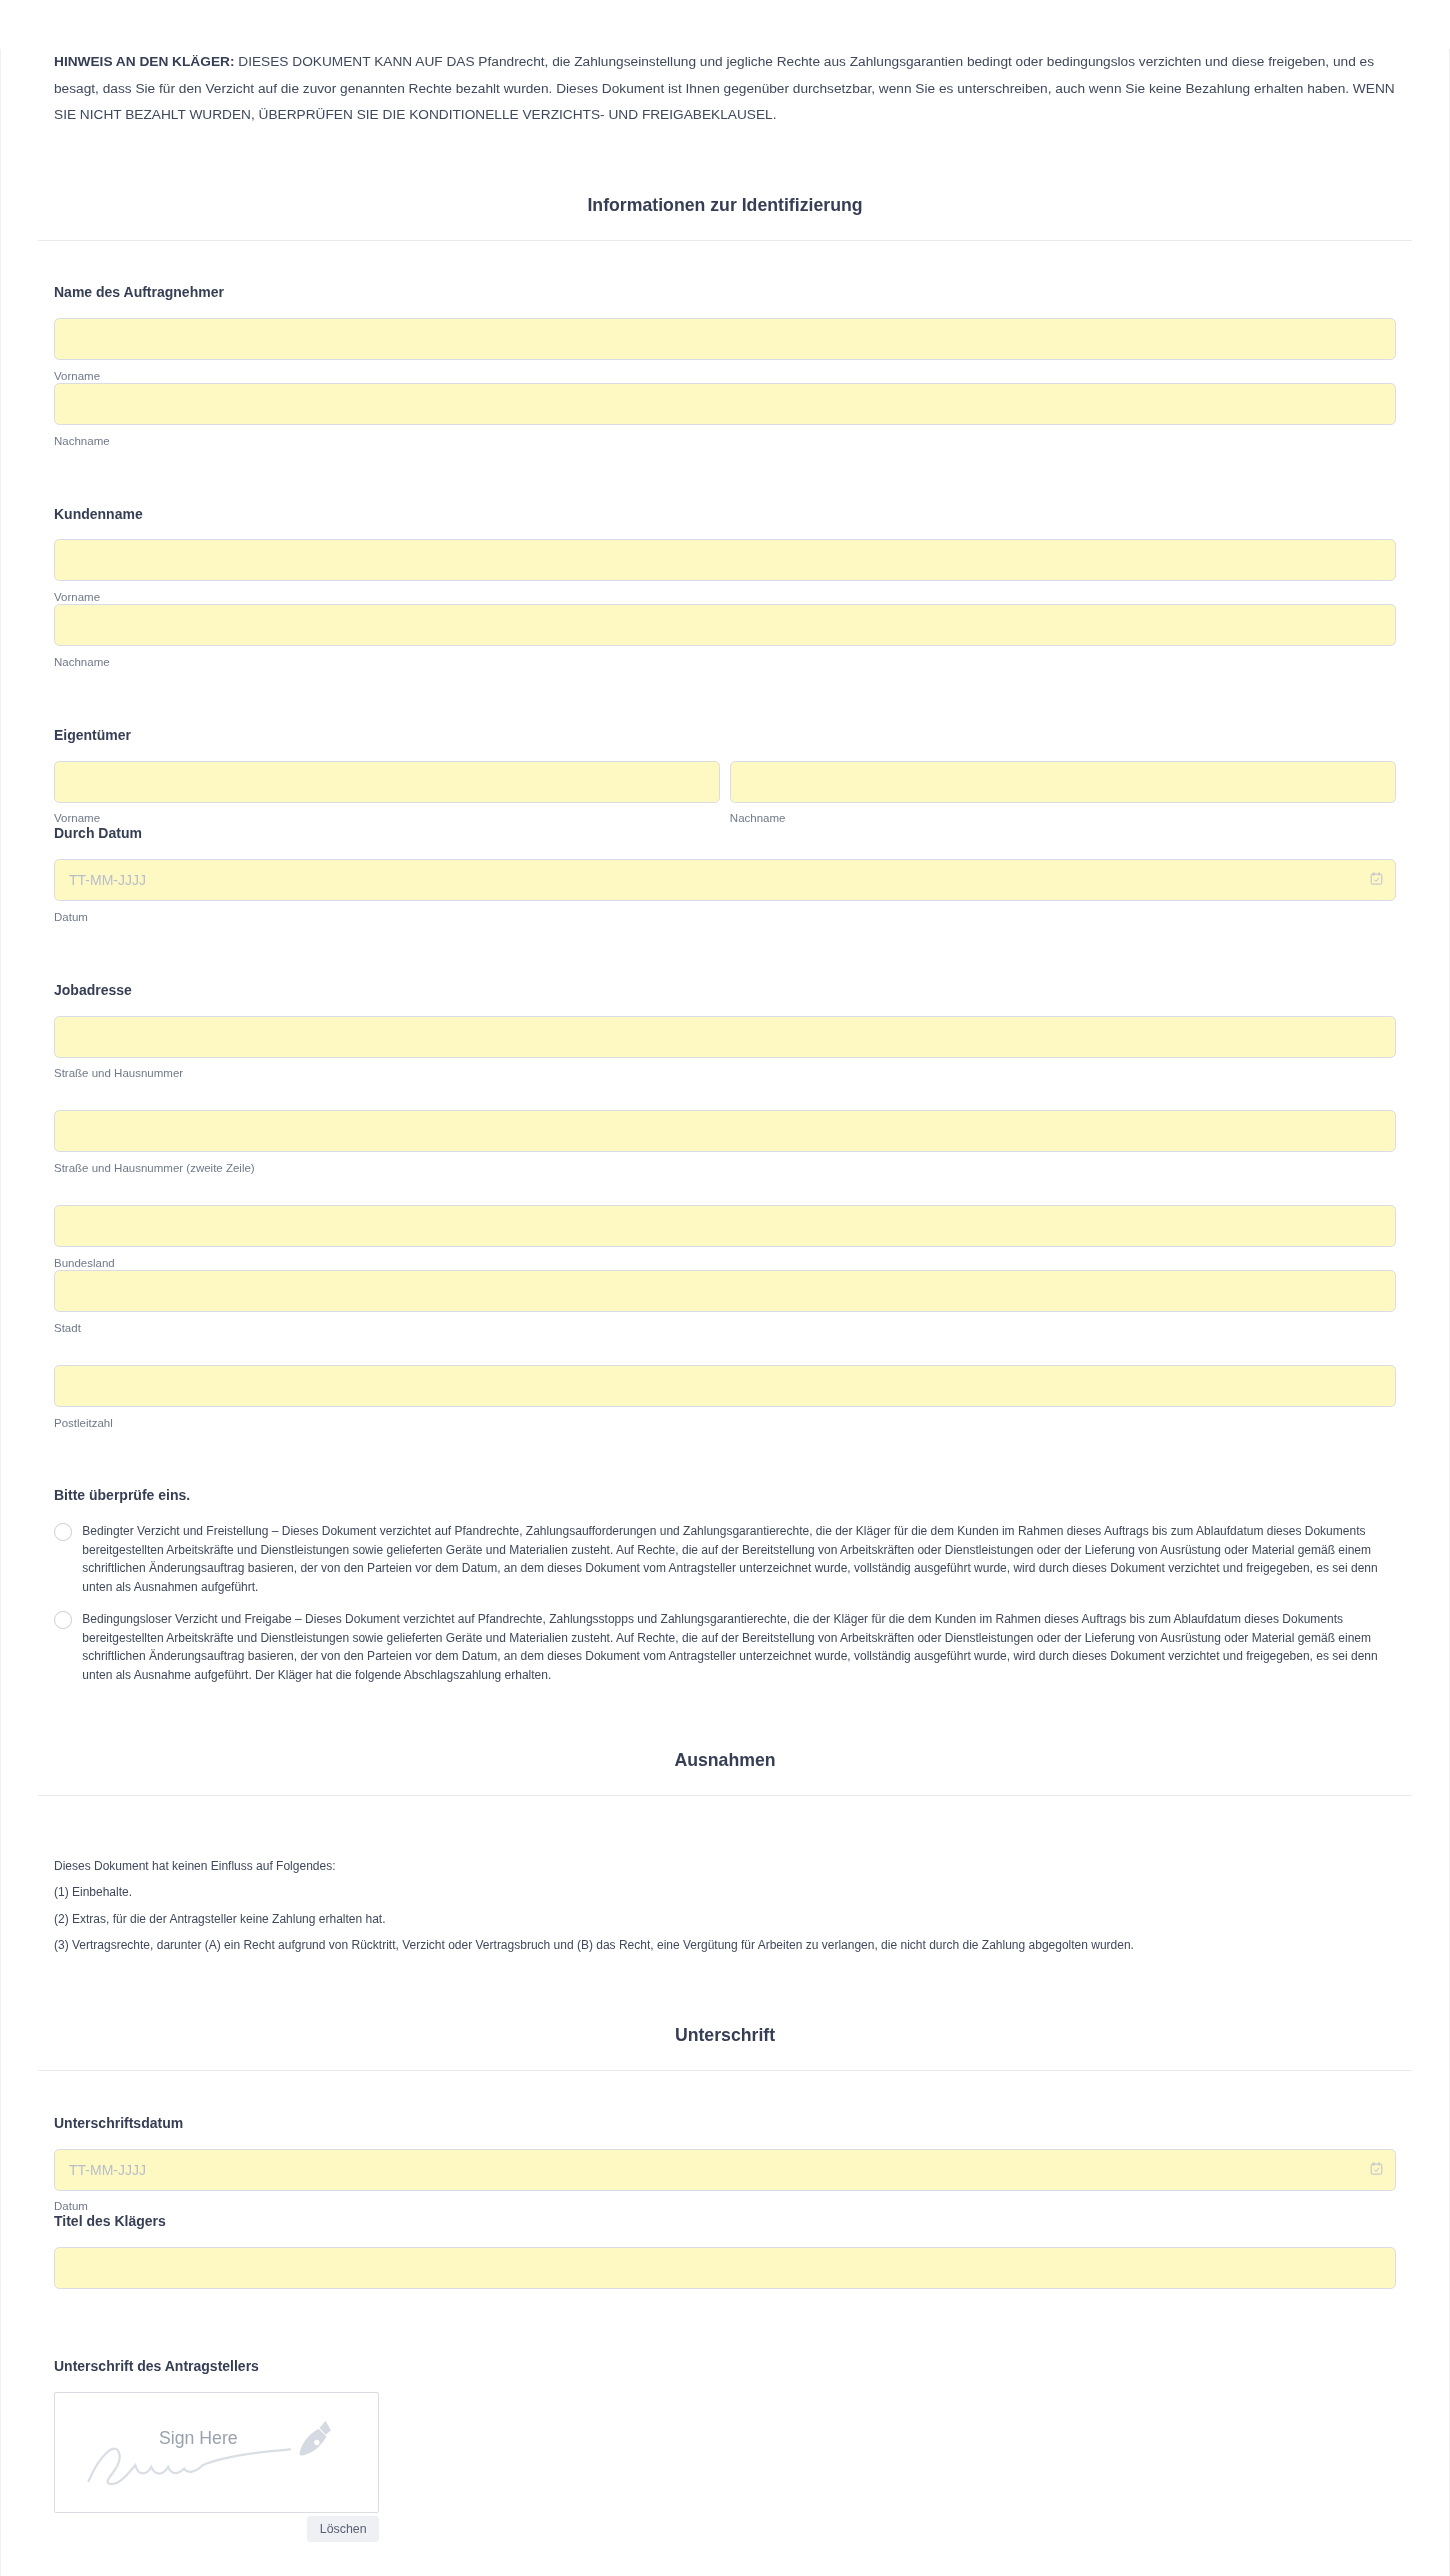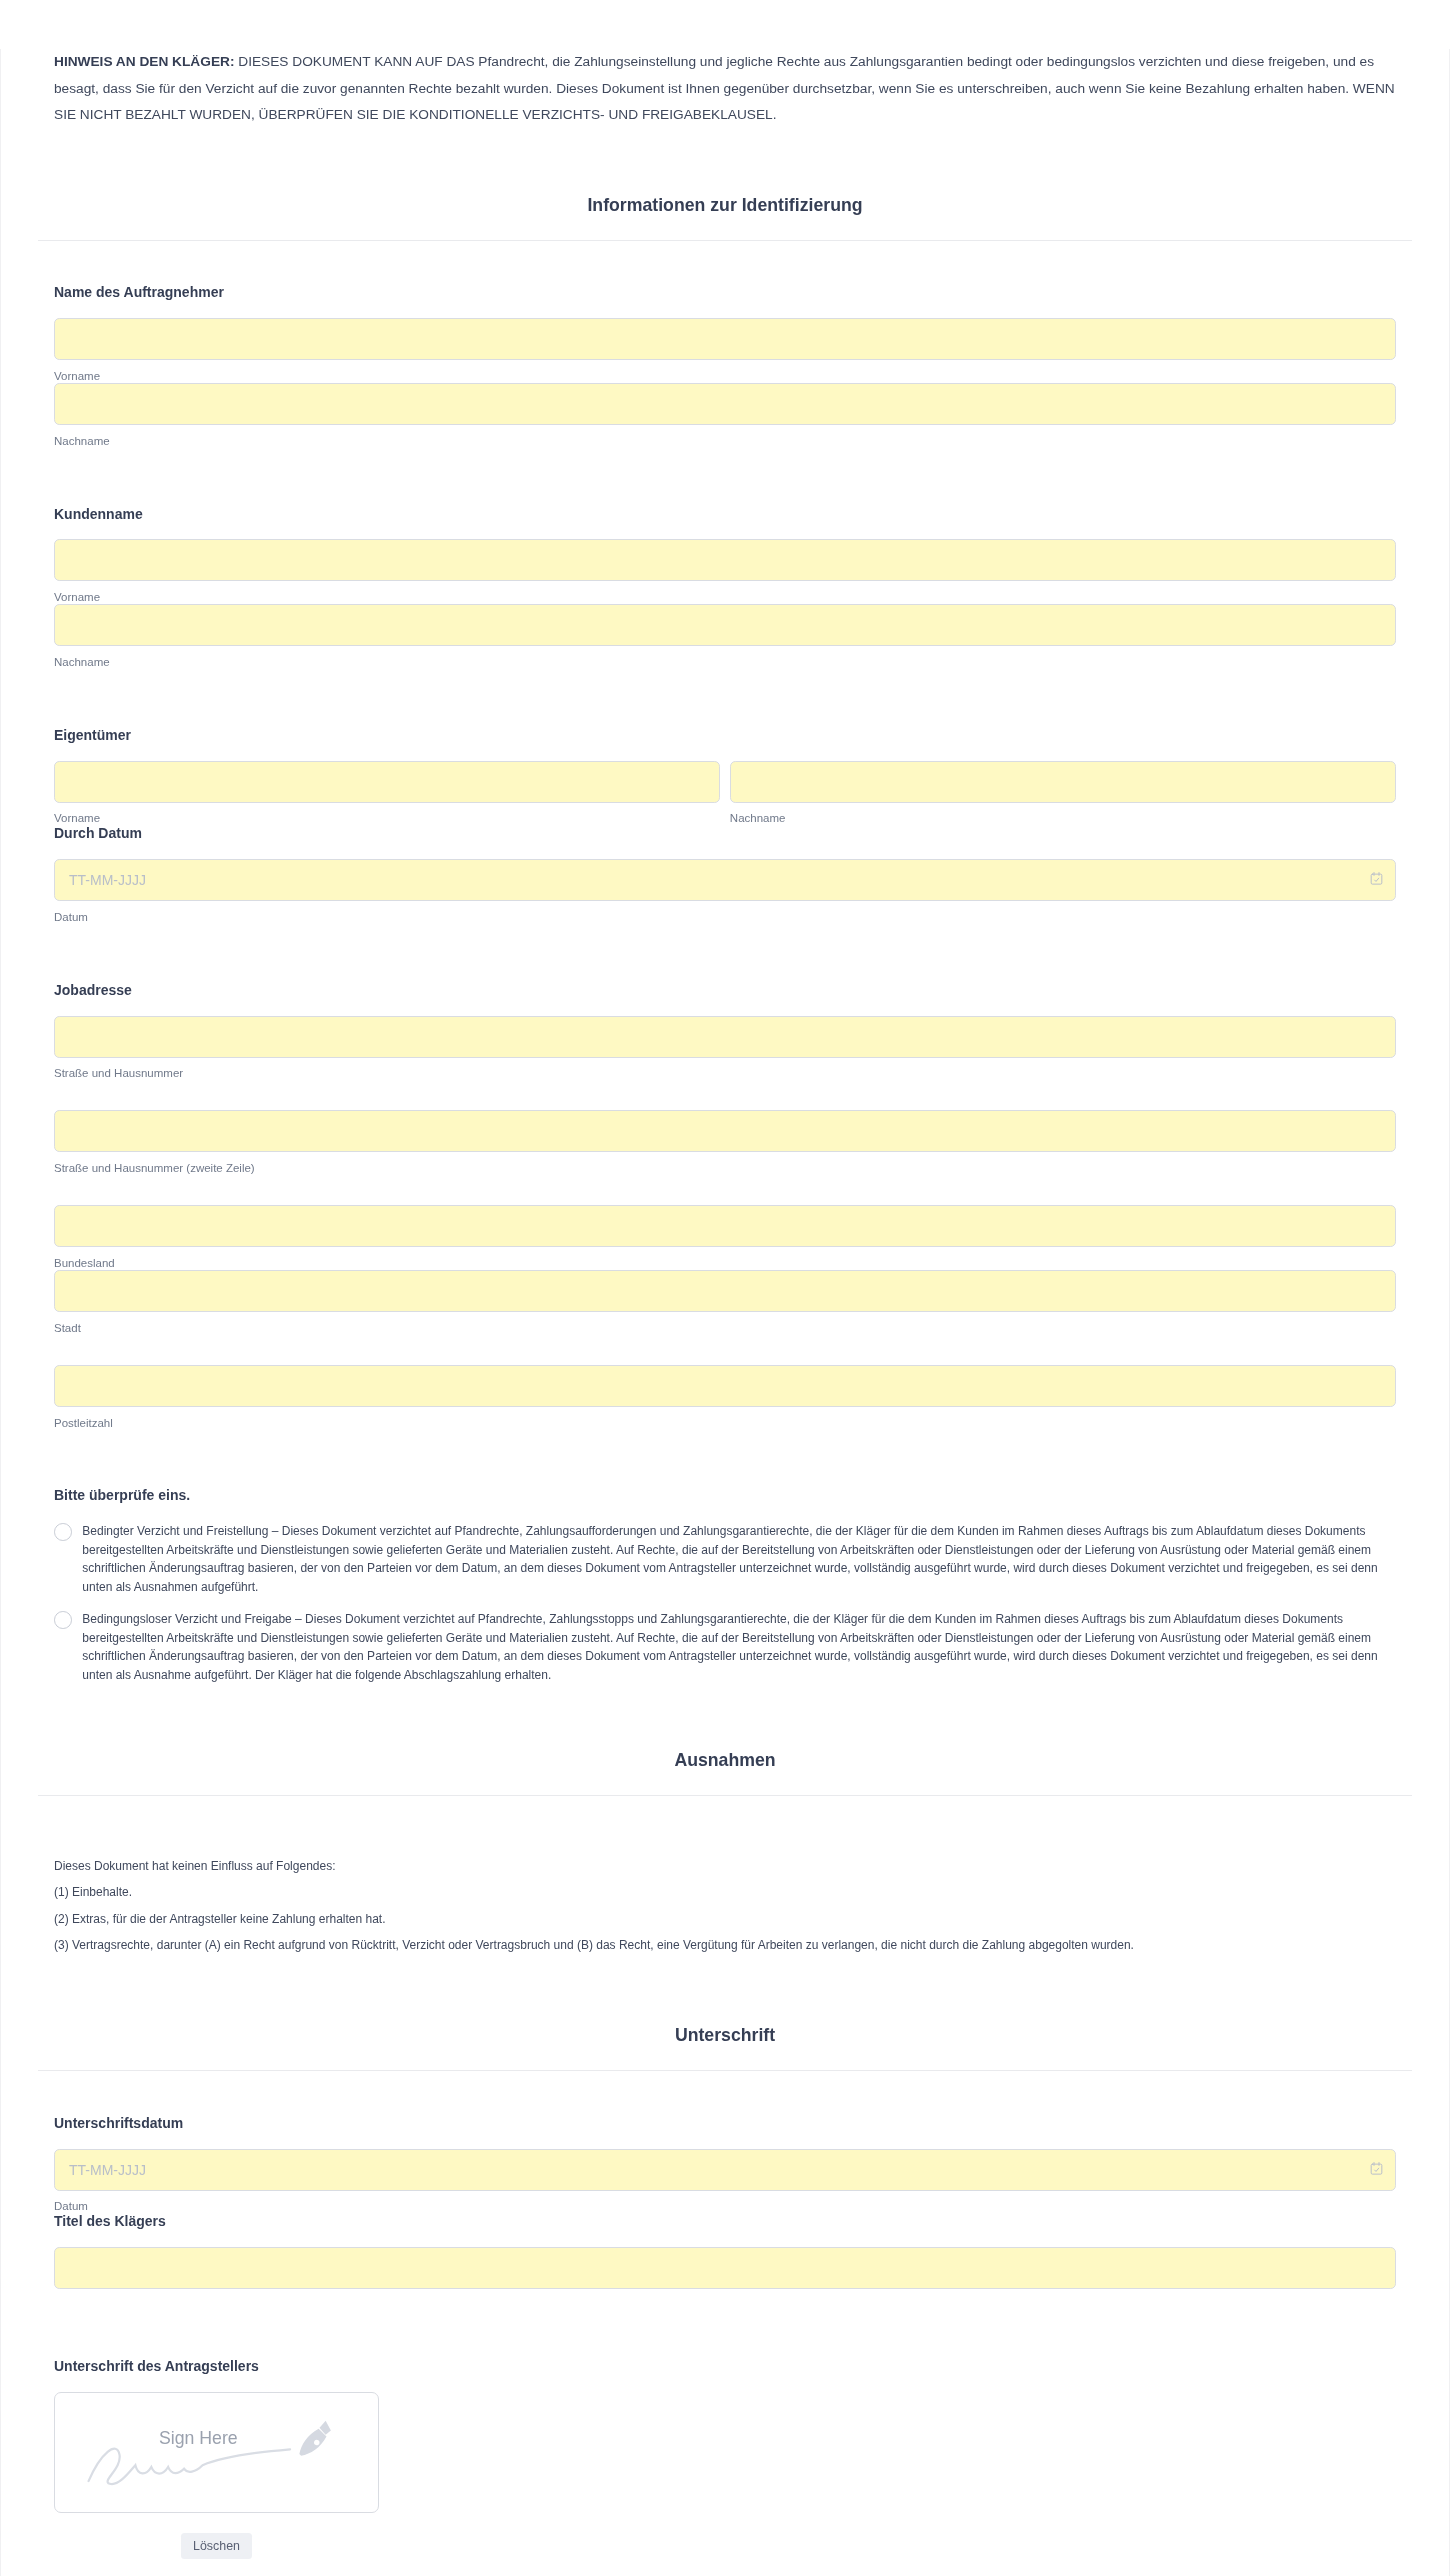--- a/index.html
+++ b/index.html
@@ -70,27 +70,27 @@
   .option-text { font-size:12px; line-height:18.5px; color:#3f485c; }
 
   .para { margin-top:57px; font-size:12px; line-height:26.5px; color:#3f485c; }
 
   
   .sig-row { margin-top:44px; }
   .sig-pad-group { margin-top:69px; }
   .sig-pad {
     position:relative; margin-top:16px;
     width:325px; height:121px;
-    border:0.9px solid #d9dce2; border-radius:7px; background:#fff;
+    border:0.9px solid #d9dce2; border-radius:2px; background:#fff;
     cursor:crosshair;
   }
   .sign-here { position:absolute; left:104px; top:35px; font-size:17.7px; color:#9aa1ae; }
   .pen { position:absolute; left:237px; top:26.5px; }
   .squiggle { position:absolute; left:30px; top:35px; }
-  .clear-row { width:325px; display:flex; justify-content:center; margin-top:20px; }
+  .clear-row { width:325px; display:flex; justify-content:flex-end; margin-top:3px; }
   .clear-btn {
     background:#eef0f4; color:#596073;
     font-family:"Liberation Sans", sans-serif;
     font-size:12.4px; line-height:16px;
     padding:5.3px 12.4px; border:none; border-radius:3.5px; cursor:pointer;
   }
 
   
   .page-footer {
     height:125px; border-top:0.9px solid #e9eaee; background:#fcfcfd;

